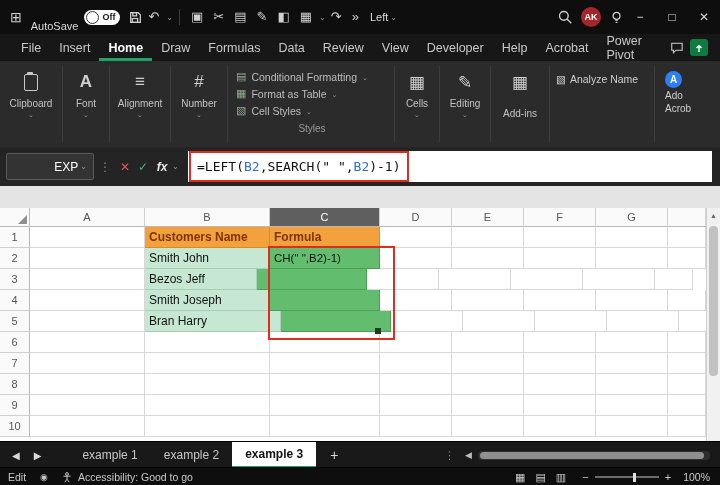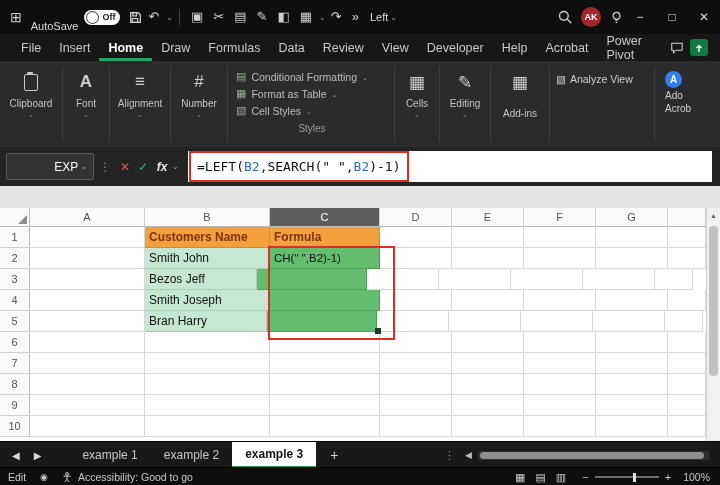--- a/index.html
+++ b/index.html
@@ -260,21 +260,21 @@
   </div>
   <div class="rdiv"></div>
   <div class="rgroup g-addins">
     <span class="ric addins-ic">▦</span>
     <span class="rlabel" style="margin-top:14px">Add-ins</span>
   </div>
   <div class="rdiv"></div>
   <div class="g-analyze">
     <span class="analyze-row">
       <span class="sic">▧</span>
-      <span>Analyze View</span>
+      <span>Analyze Name</span>
     </span>
   </div>
   <div class="rdiv"></div>
   <div class="g-adobe">
     <span class="adobe-ic">A</span>
     <span class="adobe-line">Ado</span>
     <span class="adobe-line">Acrob</span>
   </div>
 </div>
 
@@ -349,21 +349,21 @@
         <div class="cell green" style="width: 110px;"></div>
         <div class="cell" style="width: 72px;"></div>
         <div class="cell" style="width: 72px;"></div>
         <div class="cell" style="width: 72px;"></div>
         <div class="cell" style="width: 72px;"></div>
         <div class="cell" style="width: 38px;"></div>
       </div>
       <div class="grid-row">
         <div class="row-header">5</div>
         <div class="cell" style="width: 115px;"></div>
-        <div class="cell lightgreen" style="width: 122px;">Bran Harry</div>
+        <div class="cell lightgreen" style="width: 136px;">Bran Harry</div>
         <div class="cell green" style="width: 110px;"></div>
         <div class="cell" style="width: 72px;"></div>
         <div class="cell" style="width: 72px;"></div>
         <div class="cell" style="width: 72px;"></div>
         <div class="cell" style="width: 72px;"></div>
         <div class="cell" style="width: 38px;"></div>
       </div>
       <div class="grid-row">
         <div class="row-header">6</div>
         <div class="cell" style="width: 115px;"></div>

